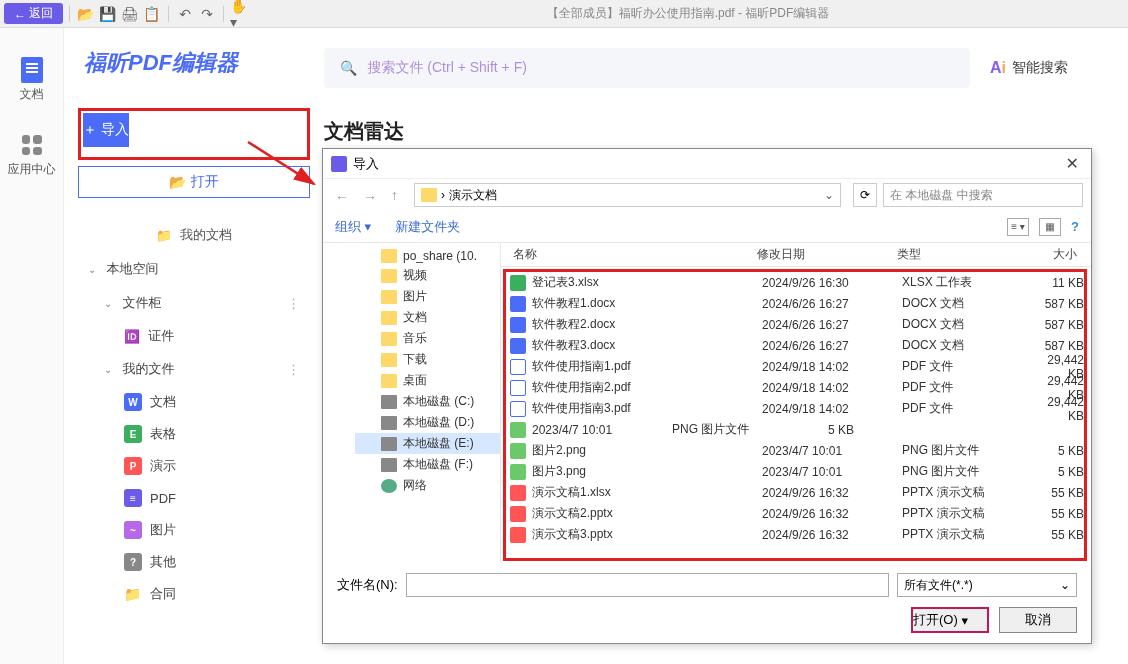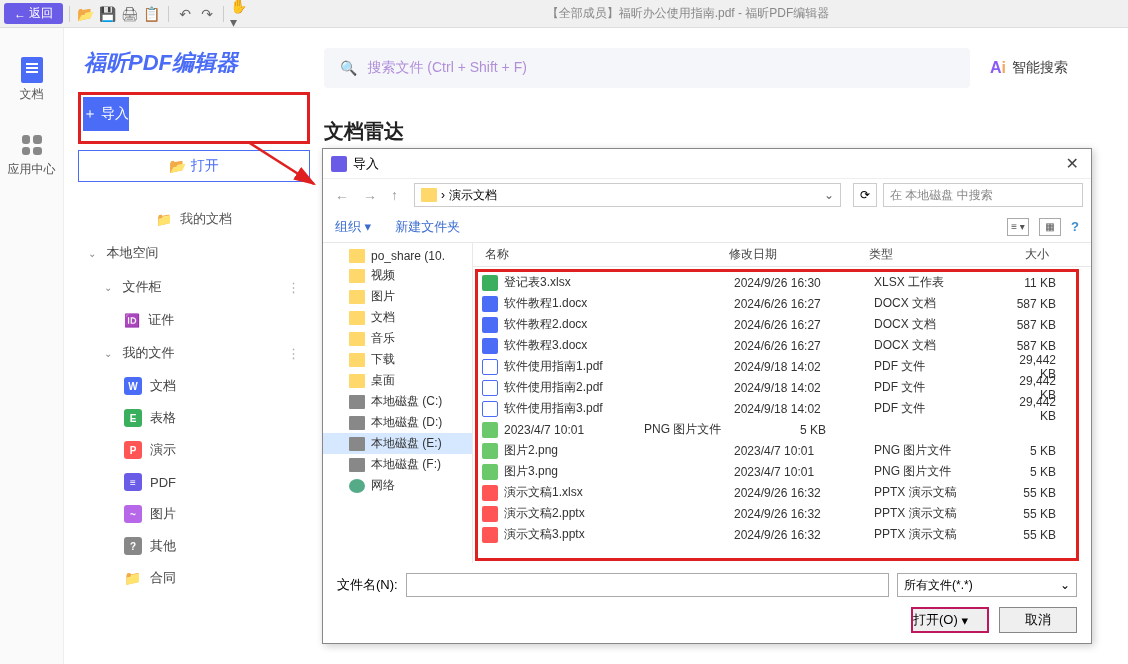--- a/index.html
+++ b/index.html
@@ -17,21 +17,21 @@
 .left-icons { width: 64px; background: #fafafa; border-right: 1px solid #eee; display: flex; flex-direction: column; align-items: center; padding-top: 30px; gap: 30px; }
 .left-icon-item { display: flex; flex-direction: column; align-items: center; gap: 4px; font-size: 12px; color: #555; }
 .left-icon-item .ic { width: 24px; height: 24px; display: flex; align-items: center; justify-content: center; }
 .doc-ic { background: #4a6cf7; width: 22px; height: 26px; border-radius: 2px; position: relative; }
 .doc-ic::after { content: ''; position: absolute; top: 6px; left: 5px; right: 5px; height: 2px; background: #fff; box-shadow: 0 4px 0 #fff, 0 8px 0 #fff; }
 .app-ic { width: 20px; height: 20px; display: grid; grid-template: 1fr 1fr / 1fr 1fr; gap: 3px; }
 .app-ic span { background: #888; border-radius: 3px; }
 
 
 .sidebar { width: 260px; padding: 20px 14px 0 14px; display: flex; flex-direction: column; }
-.brand { color: #4a6cf7; font-size: 22px; font-weight: bold; font-style: italic; margin-bottom: 14px; padding-left: 6px; }
+.brand { color: #4a6cf7; font-size: 22px; font-weight: bold; font-style: italic; margin-bottom: 30px; padding-left: 6px; }
 .import-btn { background: #4a6cf7; color: #fff; border: none; height: 34px; font-size: 14px; display: flex; align-items: center; justify-content: center; gap: 4px; margin-bottom: 8px; }
 .import-wrap { border: 3px solid #e02020; padding: 2px; margin-bottom: 6px; }
 .open-btn { background: #fff; color: #4a6cf7; border: 1px solid #4a6cf7; height: 32px; font-size: 14px; display: flex; align-items: center; justify-content: center; gap: 4px; margin-bottom: 20px; }
 .side-item { display: flex; align-items: center; gap: 8px; padding: 8px 10px; font-size: 13px; color: #444; }
 .side-item .arrow { color: #888; font-size: 10px; margin-right: 2px; }
 .side-item.top { justify-content: center; color: #555; }
 .side-group { padding-left: 16px; }
 .side-sub { display: flex; align-items: center; gap: 8px; padding: 7px 16px 7px 30px; font-size: 13px; color: #444; }
 .more { margin-left: auto; color: #aaa; }
 .fi { width: 18px; height: 18px; border-radius: 3px; display: inline-flex; align-items: center; justify-content: center; font-size: 10px; font-weight: bold; color: #fff; }
@@ -56,33 +56,33 @@
 .dlg-nav-arrow { color: #999; font-size: 14px; padding: 0 4px; }
 .dlg-path { flex: 1; height: 24px; border: 1px solid #ccc; display: flex; align-items: center; padding: 0 6px; font-size: 12px; gap: 4px; margin: 0 6px; }
 .dlg-path .fld { width: 16px; height: 14px; background: #ffd86b; border-radius: 1px; }
 .dlg-path .dd { margin-left: auto; color: #666; }
 .dlg-refresh { width: 24px; height: 24px; border: 1px solid #ccc; display: flex; align-items: center; justify-content: center; font-size: 12px; }
 .dlg-search { width: 200px; height: 24px; border: 1px solid #ccc; padding: 0 6px; font-size: 12px; color: #888; display:flex; align-items:center; }
 .dlg-toolbar { height: 32px; display: flex; align-items: center; padding: 0 12px; font-size: 13px; color: #3a6ccf; gap: 24px; border-bottom: 1px solid #e8e8e8; }
 .dlg-toolbar .right { margin-left: auto; display: flex; gap: 10px; align-items: center; color: #555; }
 .view-ic { width: 22px; height: 18px; border: 1px solid #aaa; font-size: 10px; display: flex; align-items: center; justify-content: center; }
 
-.dlg-body { flex: 1; display: flex; overflow: hidden; }
+.dlg-body { flex: 1; display: flex; overflow: hidden; padding-left: 32px; }
 .dlg-tree { width: 150px; border-right: 1px solid #e8e8e8; overflow-y: auto; padding: 4px 0; }
 .tree-item { display: flex; align-items: center; gap: 6px; padding: 2px 6px 2px 26px; font-size: 12px; color: #333; white-space: nowrap; }
 .tree-item.sel { background: #d6e8ff; }
 .tree-item .ti { width: 16px; height: 14px; flex-shrink: 0; }
 .ti-folder { background: #ffd86b; border-radius: 1px; }
 .ti-disk { background: #888; border-radius: 1px; }
 .ti-net { background: #5a8; border-radius: 50%; }
 
 .dlg-list { flex: 1; display: flex; flex-direction: column; position: relative; }
 .list-head { height: 24px; display: flex; align-items: center; font-size: 12px; color: #444; border-bottom: 1px solid #e8e8e8; }
 .col-name { width: 256px; padding-left: 12px; } .col-date { width: 140px; } .col-type { width: 126px; } .col-size { width: 62px; text-align: right; padding-right: 8px; }
-.list-rows { border: 3px solid #e02020; margin: 2px 12px 2px 2px; flex: 1; overflow: hidden; }
+.list-rows { border: 3px solid #e02020; margin: 2px 4px 2px 2px; flex: 1; overflow: hidden; }
 .list-row { height: 21px; display: flex; align-items: center; font-size: 12px; color: #333; }
 .list-row .fic { width: 16px; height: 16px; margin: 0 6px 0 4px; border-radius: 2px; display: flex; align-items: center; justify-content: center; font-size: 8px; font-weight: bold; color: #fff; flex-shrink: 0; }
 .fic-xlsx { background: #3aaf5e; } .fic-docx { background: #4a6cf7; } .fic-pdf { background: #4a88f7; border: 1px solid #4a6cf7; background: #fff; color: #4a6cf7; } .fic-png { background: #6bc96b; } .fic-pptx { background: #f55; }
 .list-row .rn { width: 230px; overflow: hidden; } .list-row .rd { width: 140px; } .list-row .rt { width: 126px; } .list-row .rs { width: 56px; text-align: right; }
 
 .dlg-bottom { padding: 10px 14px; display: flex; flex-direction: column; gap: 10px; }
 .fn-row { display: flex; align-items: center; gap: 8px; font-size: 13px; }
 .fn-row label { }
 .fn-input { flex: 1; height: 24px; border: 1px solid #aaa; }
 .fn-filter { width: 180px; height: 24px; border: 1px solid #aaa; font-size: 12px; padding: 0 6px; display: flex; align-items: center; justify-content: space-between; }

